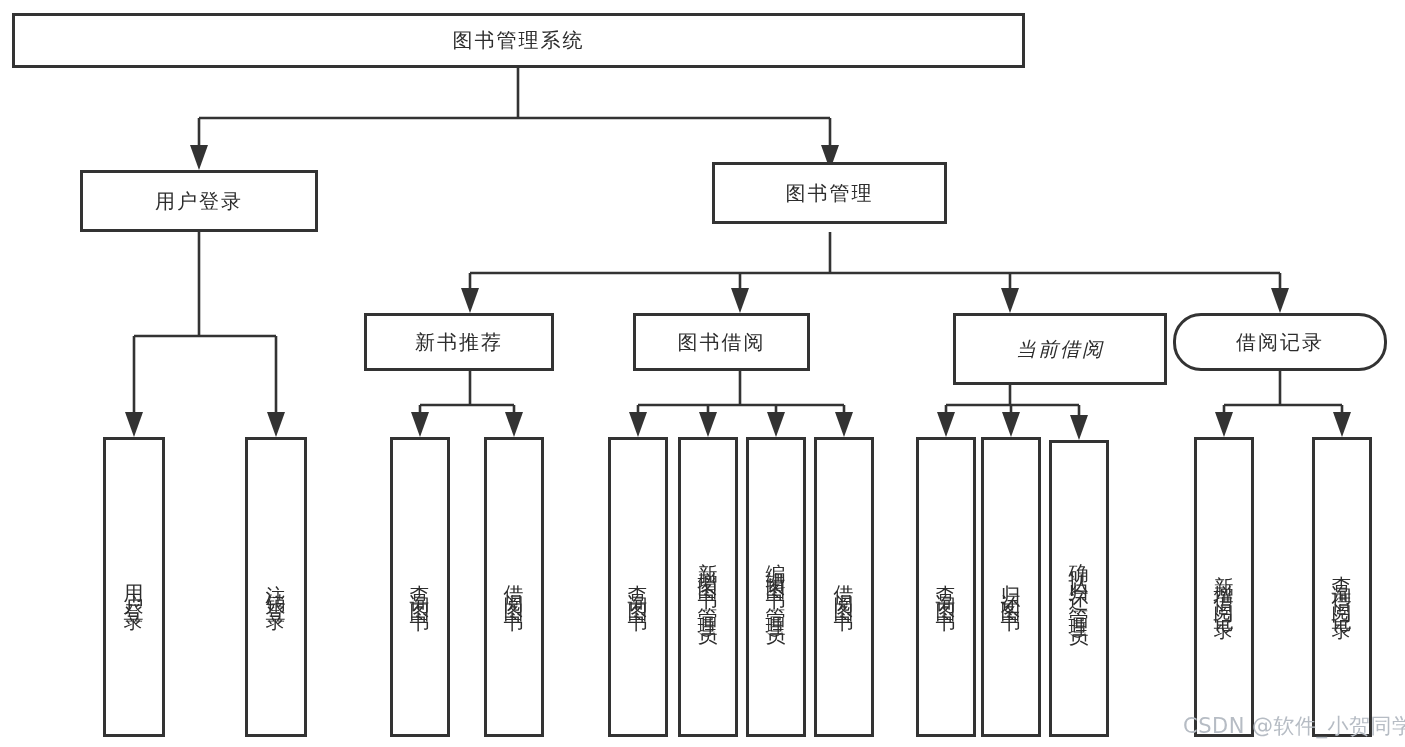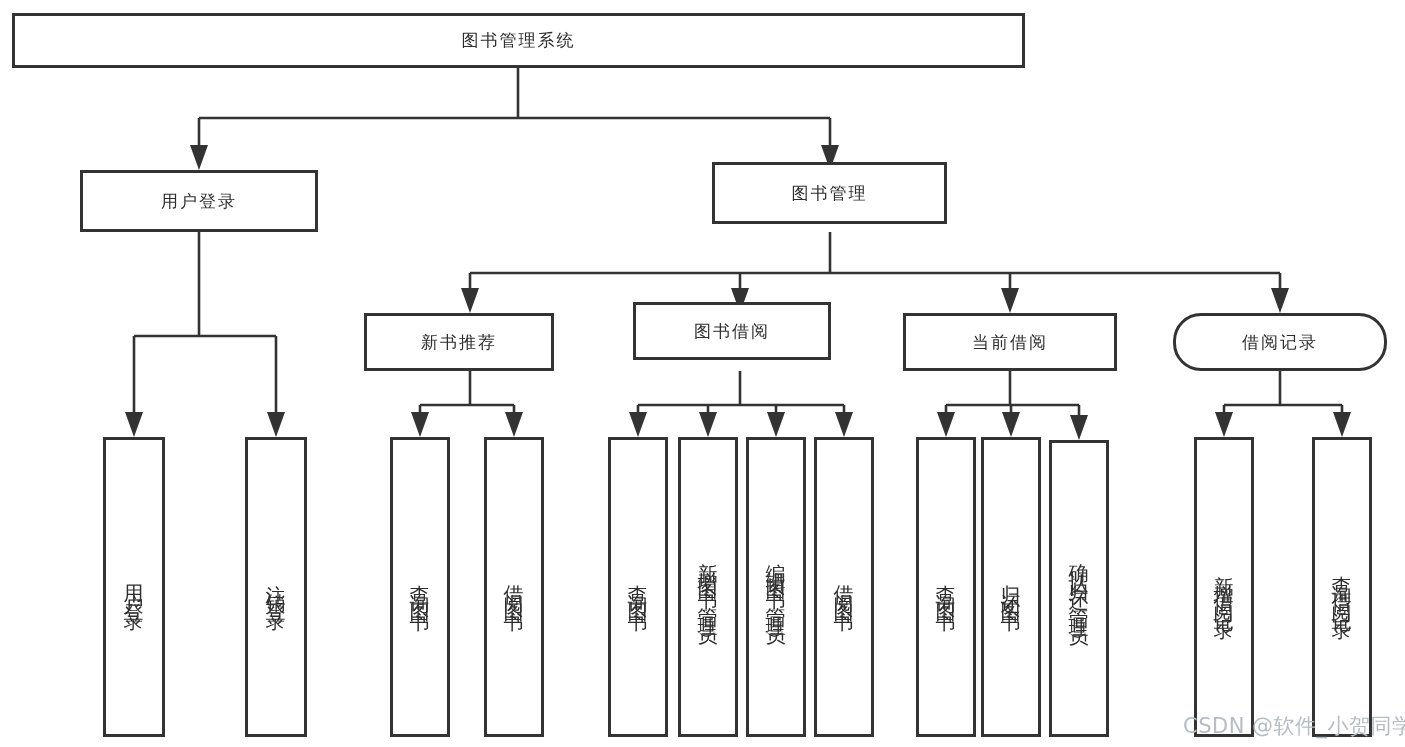--- a/index.html
+++ b/index.html
@@ -5,21 +5,21 @@
   html,body{margin:0;padding:0;background:#ffffff;}
   .stage{
     position:relative;width:1405px;height:747px;background:#ffffff;
     font-family:"DejaVu Sans","Liberation Sans",sans-serif;overflow:hidden;
   }
   .hbox,.vbox{
     position:absolute;box-sizing:border-box;background:#ffffff;
     border:3px solid #333333;color:#2d2d2d;
     display:flex;align-items:center;justify-content:center;z-index:2;
   }
-  .hbox{font-size:17px;letter-spacing:2px;text-align:right;}
+  .hbox{font-size:20px;letter-spacing:2px;text-align:right;}
   .vbox{
     writing-mode:vertical-rl;text-orientation:mixed;
     font-size:20px;letter-spacing:9px;line-height:1;
   }
   .connectors{position:absolute;left:0;top:0;z-index:1;}
   .connectors path{stroke:#333333;stroke-width:2.6;fill:none;}
   .connectors polygon{fill:#333333;stroke:none;}
   .watermark{
     position:absolute;left:1183px;top:712px;z-index:5;
     font-size:21px;letter-spacing:0.5px;color:#b6bcc4;white-space:nowrap;
@@ -99,24 +99,24 @@
   <div class="hbox" style="left:80px;top:170px;width:238px;height:62px;">
     <span>用户登录</span>
   </div>
   <div class="hbox" style="left:712px;top:162px;width:235px;height:62px;">
     <span>图书管理</span>
   </div>
 
   <div class="hbox" style="left:364px;top:313px;width:190px;height:58px;">
     <span>新书推荐</span>
   </div>
-  <div class="hbox" style="left:633px;top:302px;width:198px;height:58px;">
+  <div class="hbox" style="left:633px;top:313px;width:177px;height:58px;">
     <span>图书借阅</span>
   </div>
-  <div class="hbox" style="left:903px;top:313px;width:214px;height:58px;">
+  <div class="hbox" style="left:953px;top:313px;width:214px;height:72px;font-style:italic;">
     <span>当前借阅</span>
   </div>
   <div class="hbox" style="left:1173px;top:313px;width:214px;height:58px;border-radius:28px;">
     <span>借阅记录</span>
   </div>
 
   <div class="vbox" style="left:103px;top:437px;width:62px;height:300px;">
     <span>用户登录</span>
   </div>
   <div class="vbox" style="left:245px;top:437px;width:62px;height:300px;">

